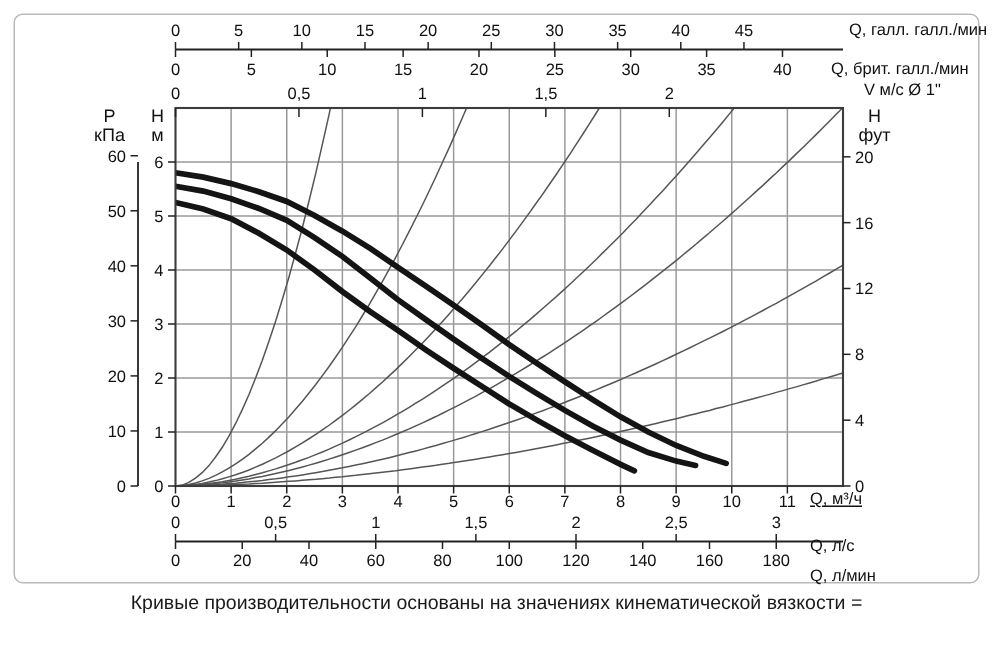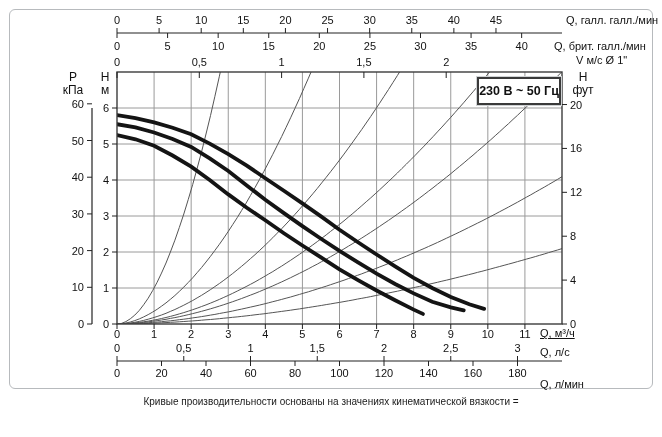--- a/index.html
+++ b/index.html
@@ -8,21 +8,21 @@
   #card{position:absolute;left:9px;top:9px;width:642px;height:378px;background:#fff;
         border:1.5px solid #b7babd;border-radius:6px;}
   svg{position:absolute;left:0;top:0;}
   svg text{font-family:"Liberation Sans",sans-serif;font-size:11px;fill:#111;}
   .unitlbl{position:absolute;font-size:11px;white-space:nowrap;color:#111;}
   .axhdr{position:absolute;font-size:12px;text-align:center;line-height:13px;color:#111;white-space:nowrap;}
   #powerbox{position:absolute;left:477px;top:77px;width:80px;height:24px;background:#fff;
             border:2px solid #3a3a3a;outline:1px solid #cfd2d4;display:flex;align-items:center;
             justify-content:center;font-size:12.5px;font-weight:bold;white-space:nowrap;}
   #caption{position:absolute;left:0;top:394px;width:662px;text-align:center;
-           font-size:10px;line-height:15px;color:#1a1a1a;}
+           font-size:13px;line-height:15px;color:#1a1a1a;}
 </style>
 </head>
 <body>
 <div id="stage">
 
 <div id="card"></div>
 
 <svg id="chart" width="662" height="437">
       <defs>
         <clipPath id="plotclip">
@@ -238,24 +238,21 @@
 </div>
 <div class="axhdr" style="left:568px;top:71px;width:30px;">
   <span>H</span><br>
   <span>фут</span>
 </div>
 
 <div class="unitlbl" style="left:566px;top:14px;">Q, галл. галл./мин</div>
 <div class="unitlbl" style="left:554px;top:40px;">Q, брит. галл./мин</div>
 <div class="unitlbl" style="left:576px;top:54px;">V м/с Ø 1"</div>
 <div class="unitlbl" style="left:540px;top:327px;text-decoration:underline;">Q, м³/ч</div>
-<div class="unitlbl" style="left:540px;top:346px;">Q, л/с</div>
+<div class="unitlbl" style="left:540px;top:358px;">Q, л/с</div>
 <div class="unitlbl" style="left:540px;top:378px;">Q, л/мин</div>
 
-<div id="powerbox">
-  <span>230 В ~ 50 Гц</span>
-</div>
 
 <div id="caption">
   <span>Кривые производительности основаны на значениях кинематической вязкости =</span><br>
 </div>
 
 </div>
 
 </body></html>

